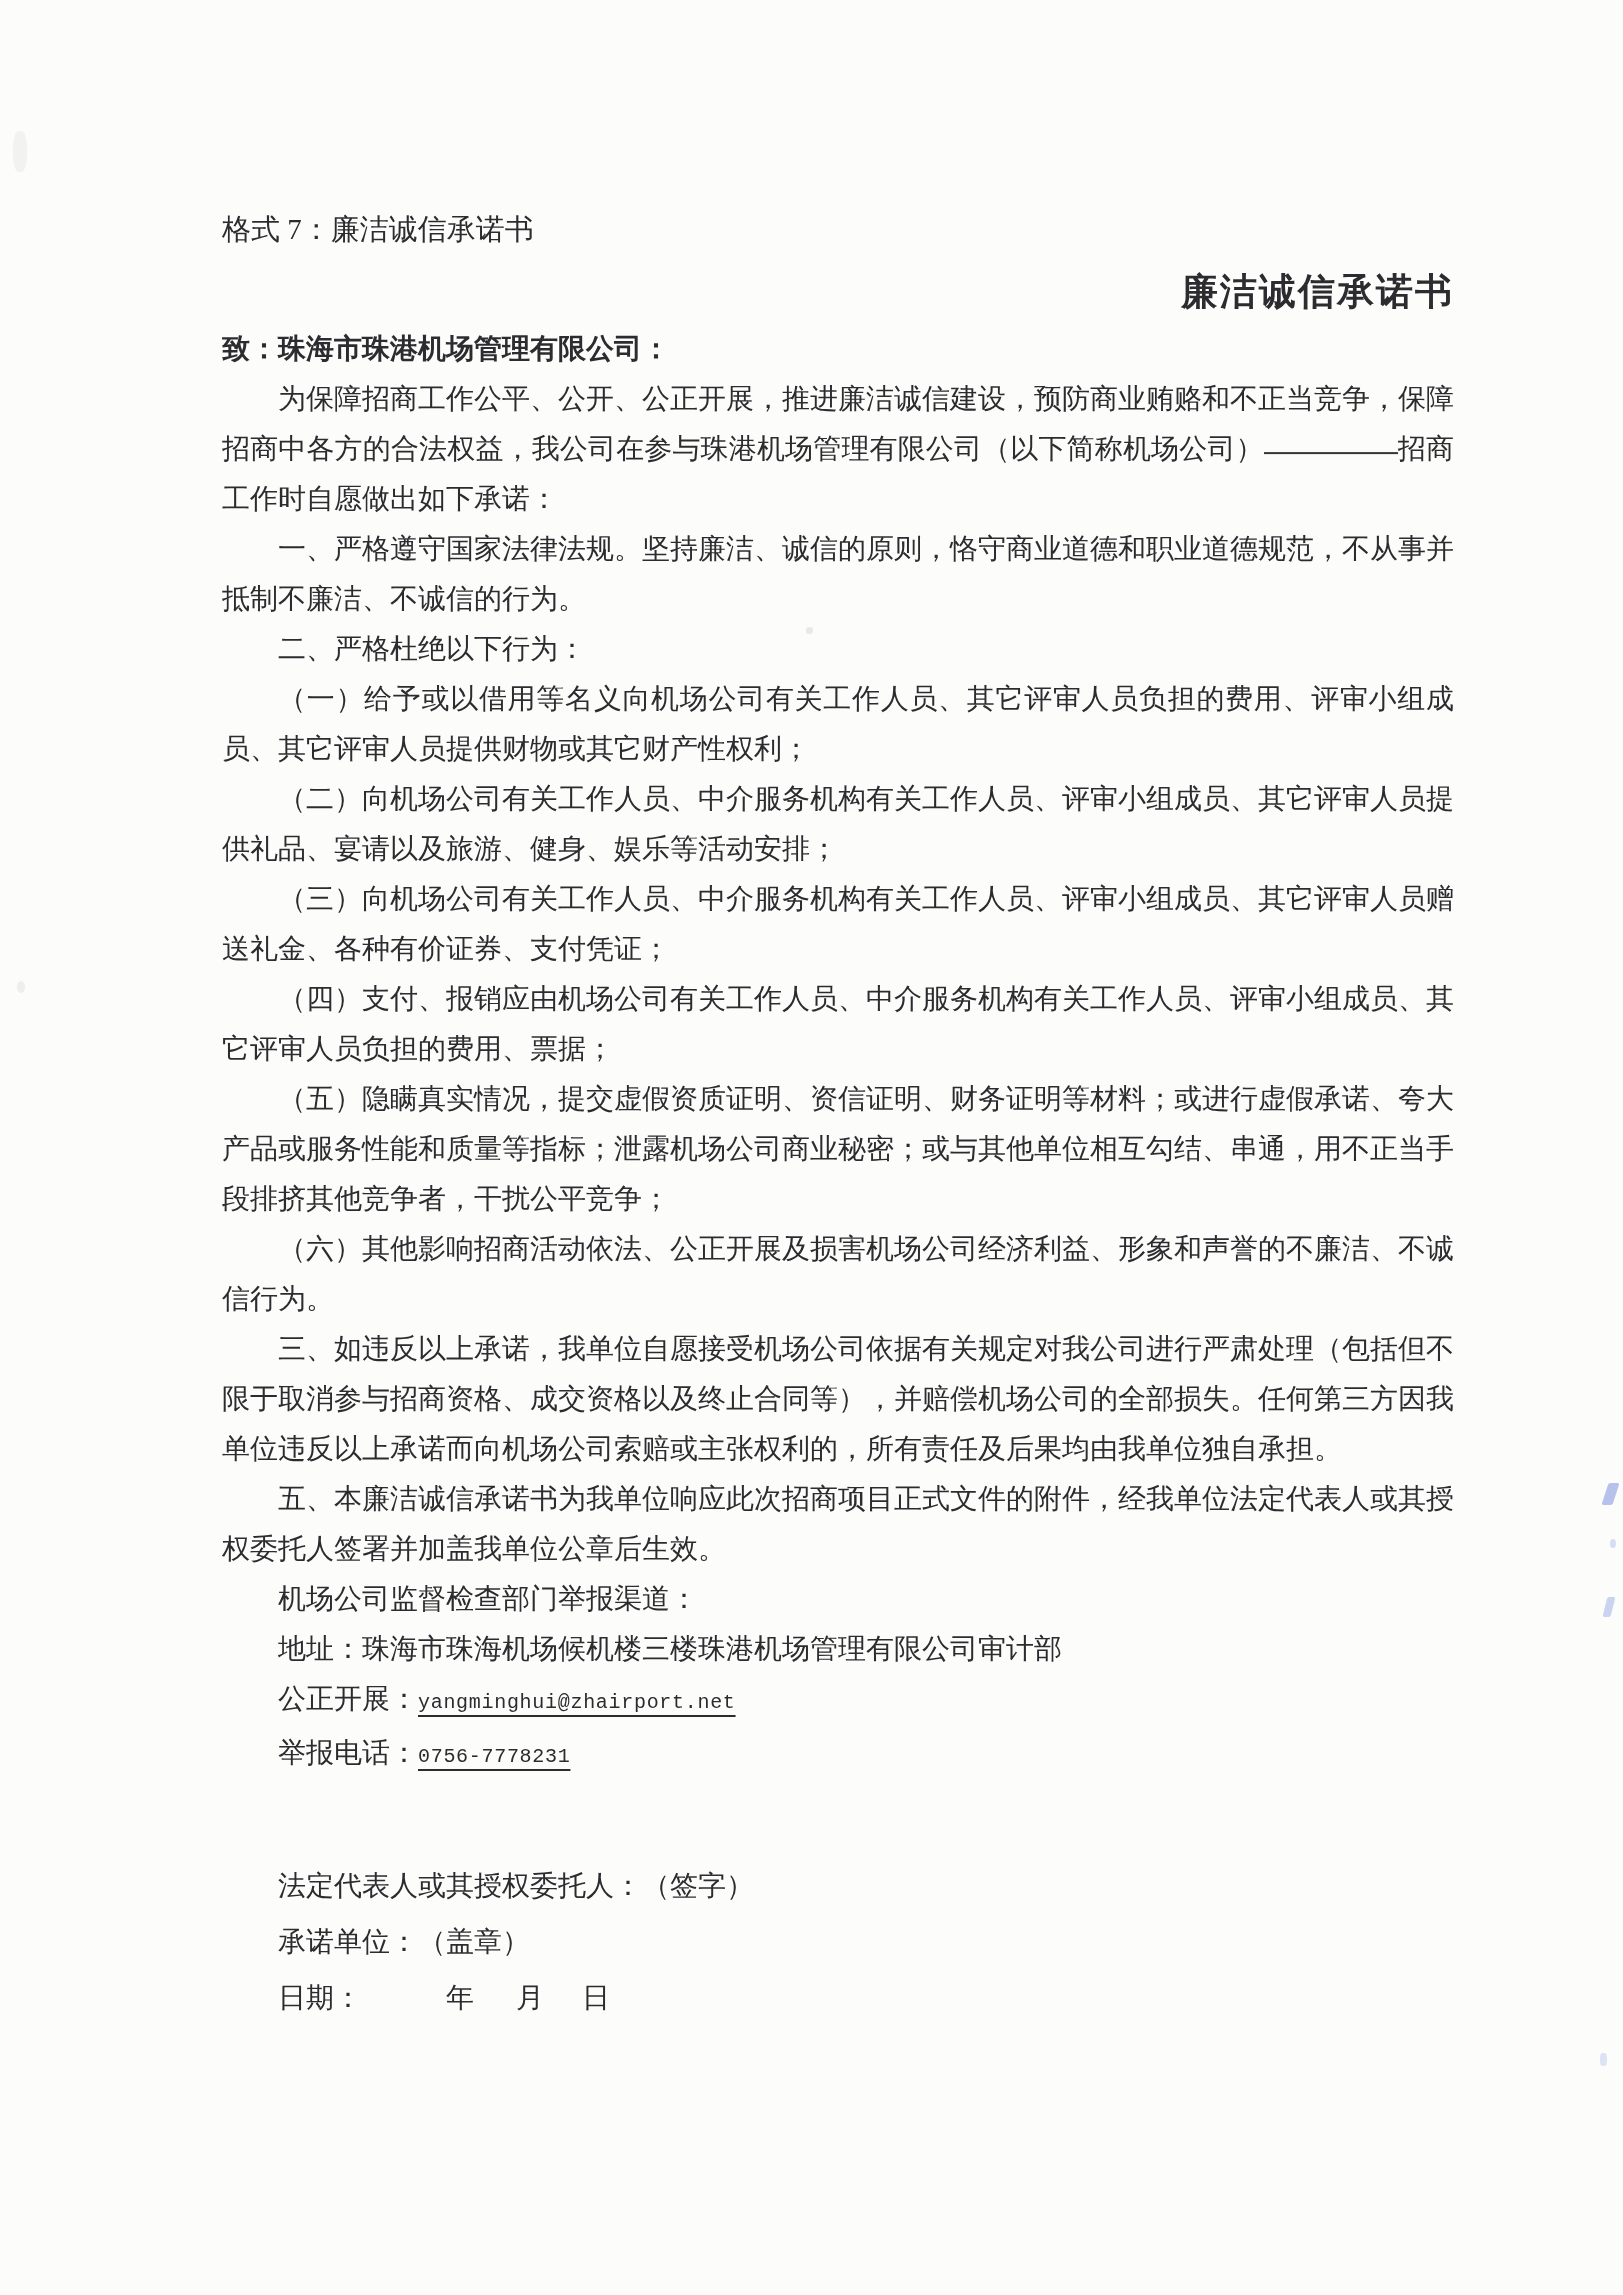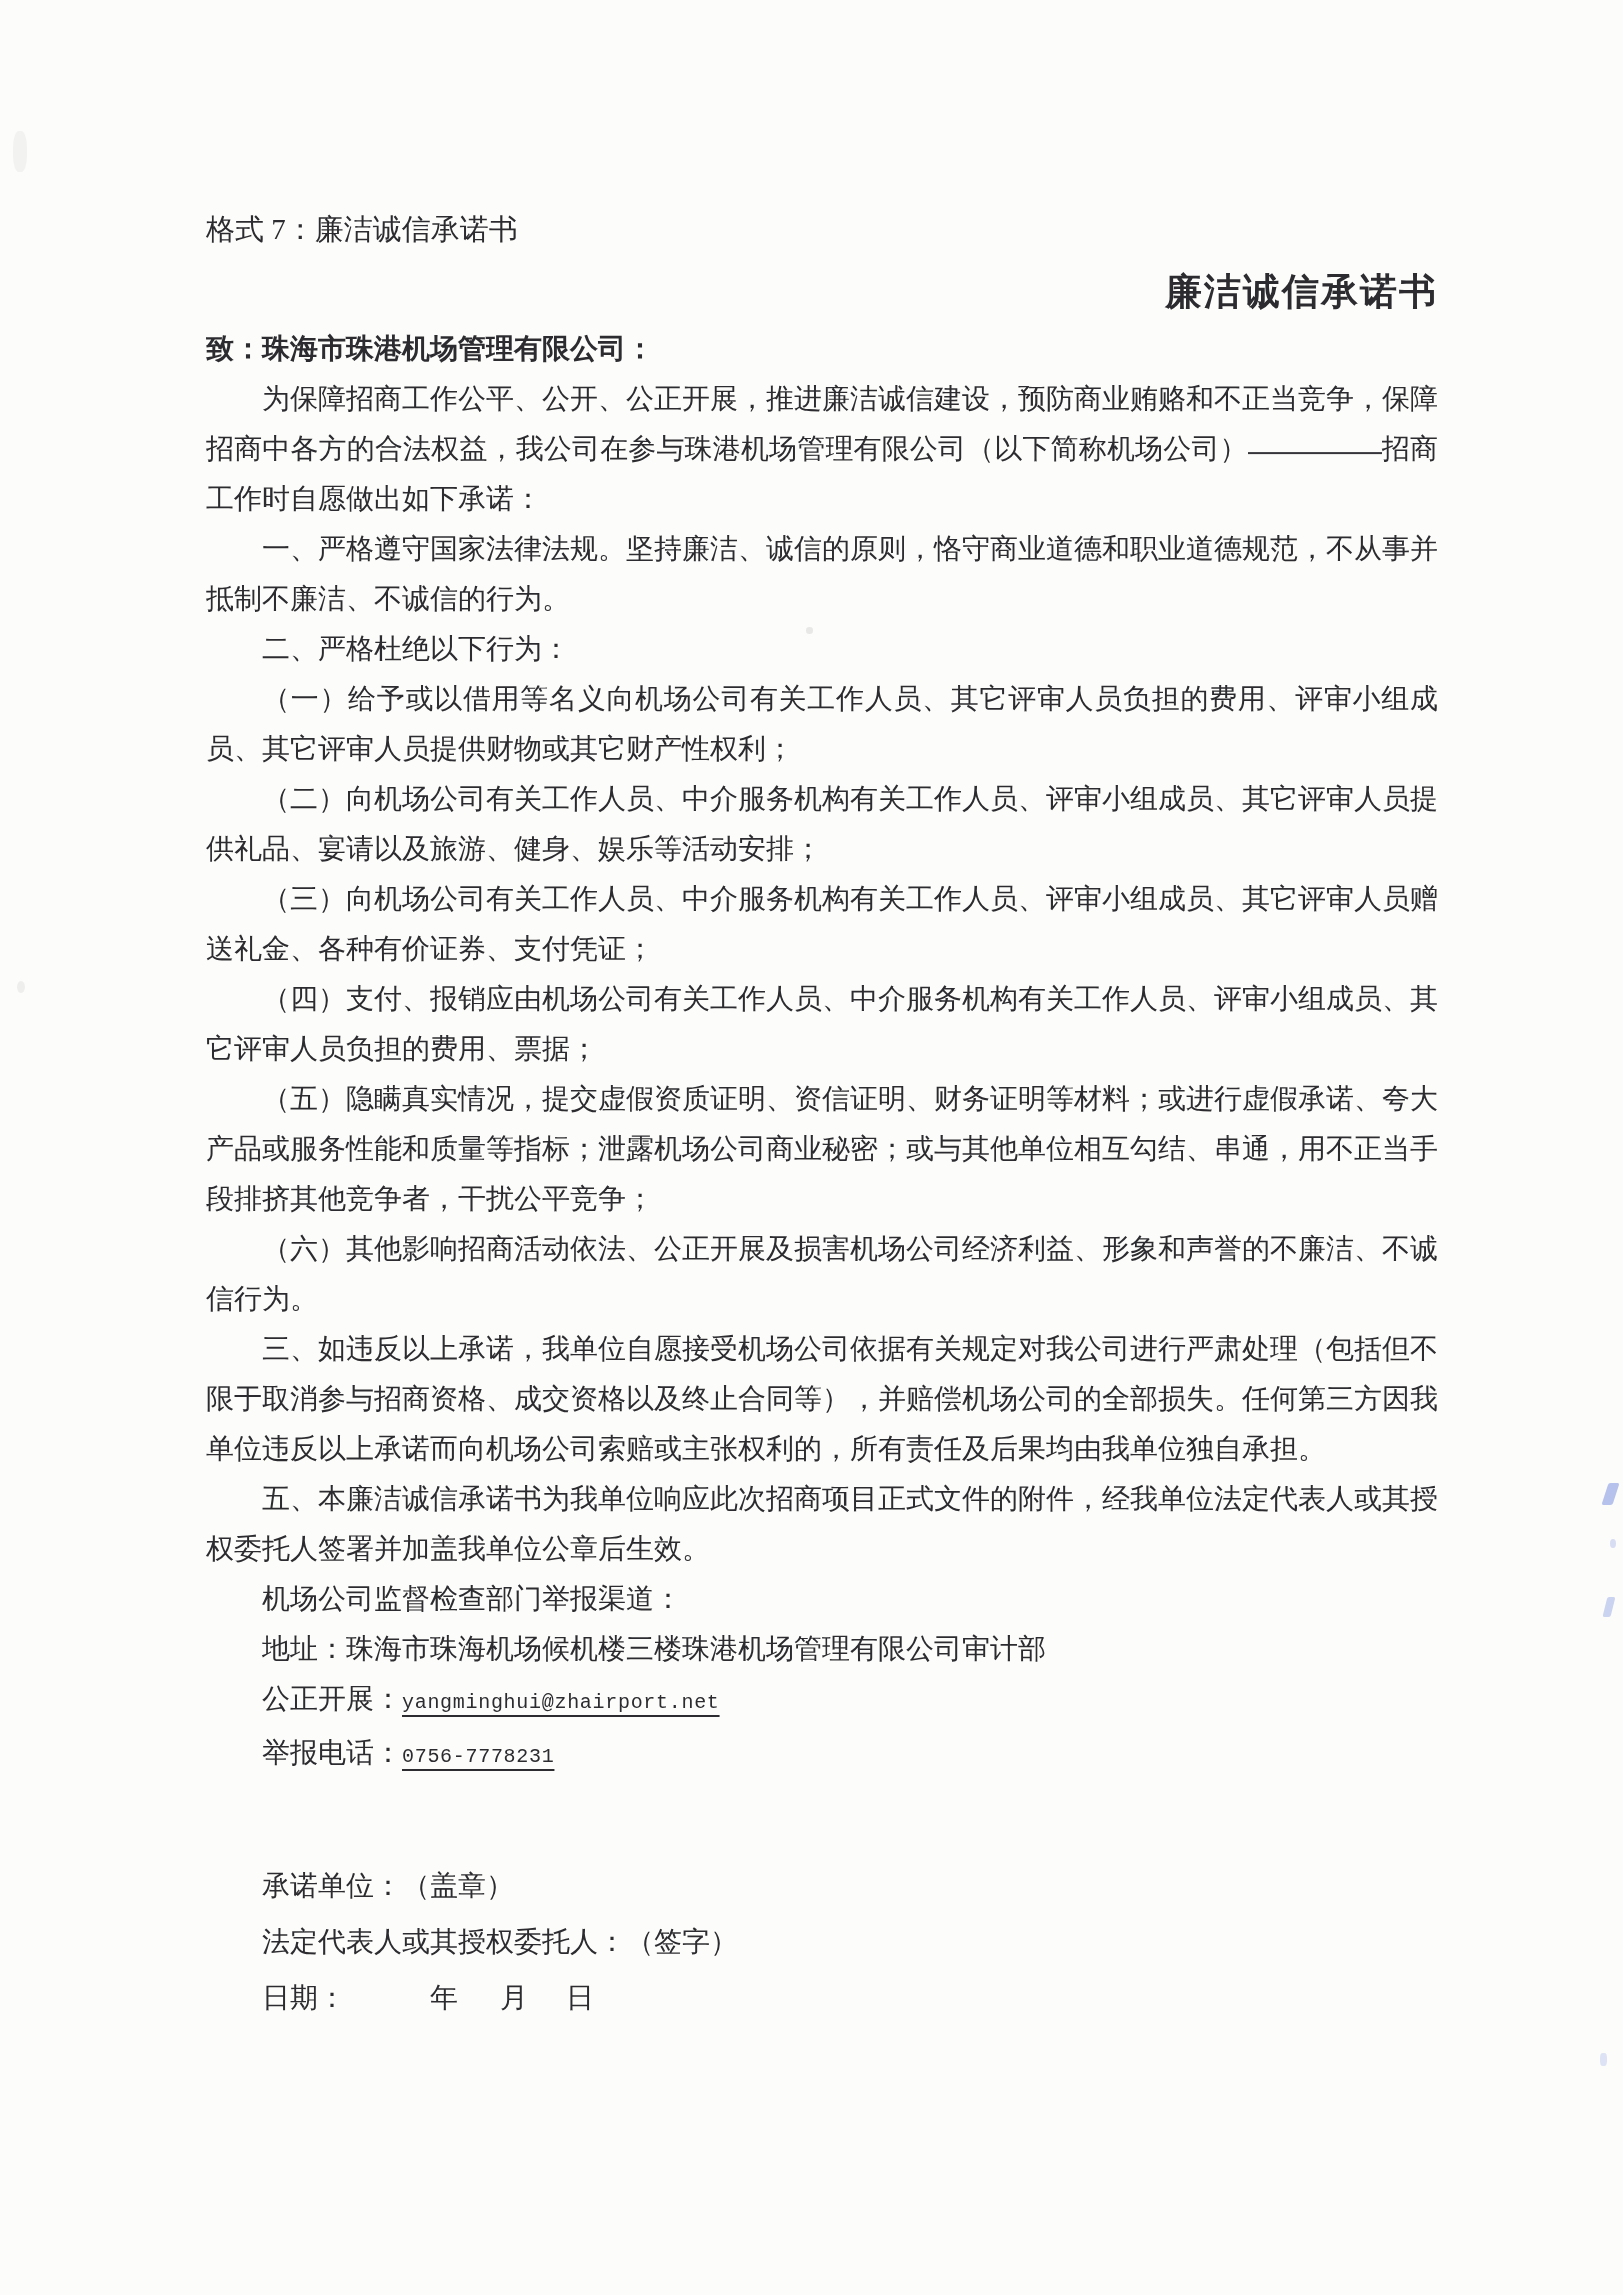--- a/index.html
+++ b/index.html
@@ -7,21 +7,21 @@
     position:relative;
     width:1623px; height:2295px;
     margin:0 auto;
     background:#fcfcfa;
     color:#2c2c30;
     font-family:"Liberation Serif","DejaVu Serif",serif;
     overflow:hidden;
   }
   .content {
     position:absolute;
-    left:206px; top:208px;
+    left:222px; top:208px;
     width:1232px;
   }
   .format-label {
     font-size:29px;
     line-height:42px;
     margin:0 0 11.8px 0;
     text-align:left;
   }
   .doc-title {
     font-size:37px;
@@ -105,22 +105,22 @@
 
     <p class="body">机场公司监督检查部门举报渠道：</p>
 
     <p class="body"><span>地址：</span><span>珠海市珠海机场候机楼三楼珠港机场管理有限公司审计部</span></p>
 
     <p class="body"><span>公正开展：</span><span class="mono underlined">yangminghui@zhairport.net</span></p>
 
     <p class="body"><span>举报电话：</span><span class="mono underlined">0756-7778231</span></p>
 
     <div class="sig-block">
+      <p class="sig-line">法定代表人或其授权委托人：（签字）</p>
       <p class="sig-line">承诺单位：（盖章）</p>
-      <p class="sig-line">法定代表人或其授权委托人：（签字）</p>
       <p class="sig-line"><span>日期：</span><span class="date-year">年</span><span class="date-month">月</span><span class="date-day">日</span></p>
     </div>
 
   </div>
 
   <div class="artifact a-blue1"></div>
   <div class="artifact a-blue2"></div>
   <div class="artifact a-blue3"></div>
   <div class="artifact a-blue4"></div>
   <div class="artifact a-gray1"></div>

